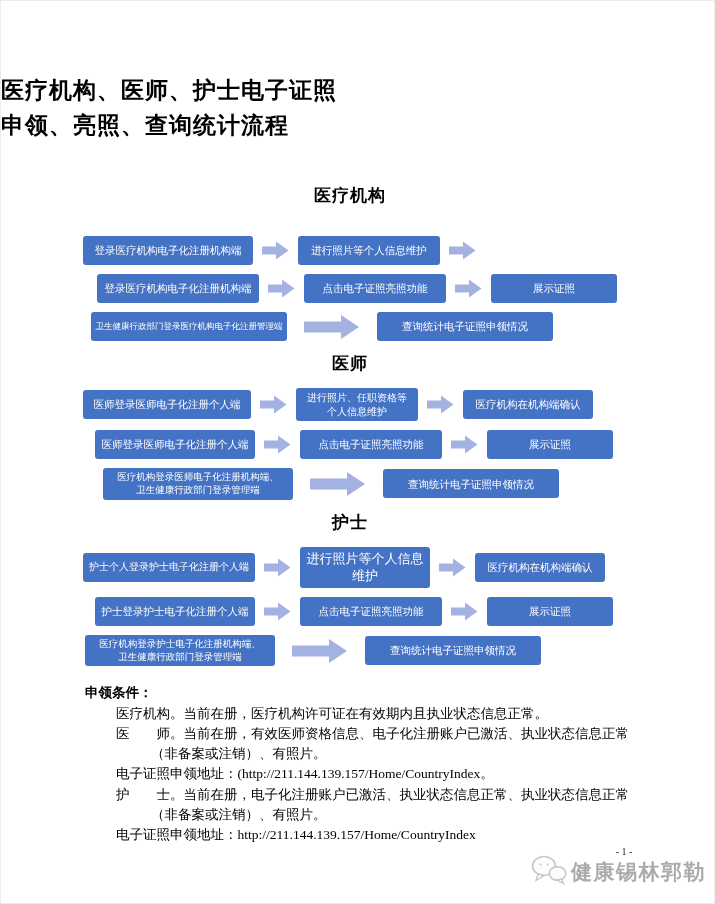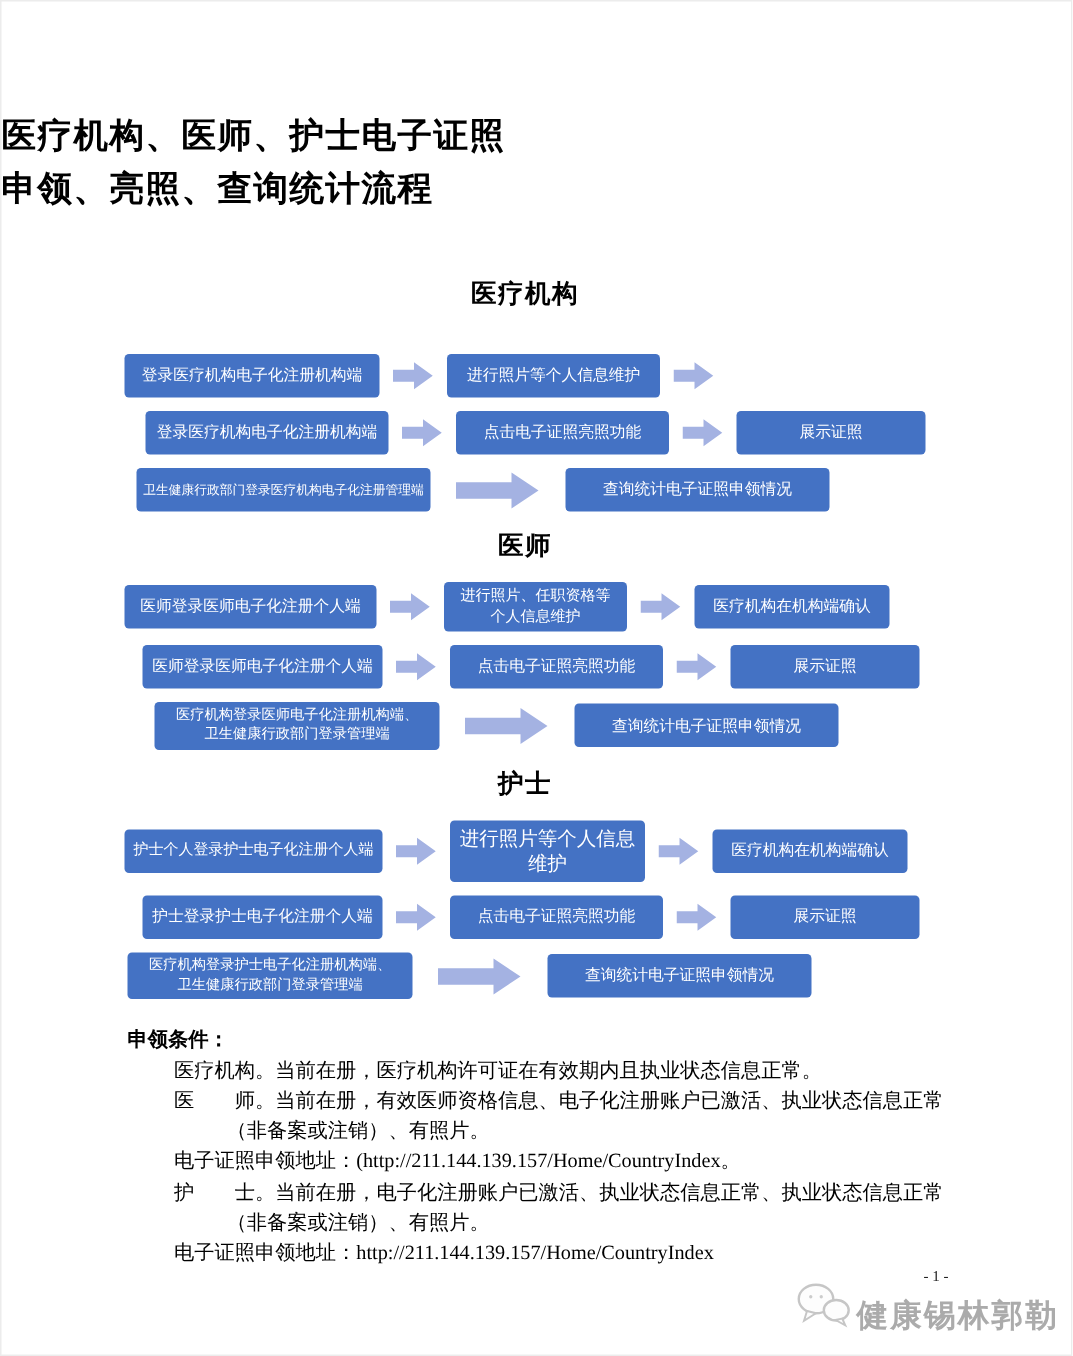--- a/index.html
+++ b/index.html
@@ -61,21 +61,21 @@
     position:absolute;
     top:845px; left:601px; width:44px;
     text-align:center;
     font-family:"Liberation Serif","DejaVu Serif",serif;
     font-size:10px;
     color:#222;
   }
   .watermark {
     position:absolute;
     top:853px; right:8px;
-    display:flex; align-items:flex-end; gap:4px;
+    display:flex; align-items:center; gap:4px;
     opacity:0.85;
   }
   .wm-text {
     color:#9d9d9d;
     font-size:21px;
     font-weight:bold;
     letter-spacing:1.5px;
     text-shadow:0 0 1px #ffffff;
   }
 </style>

